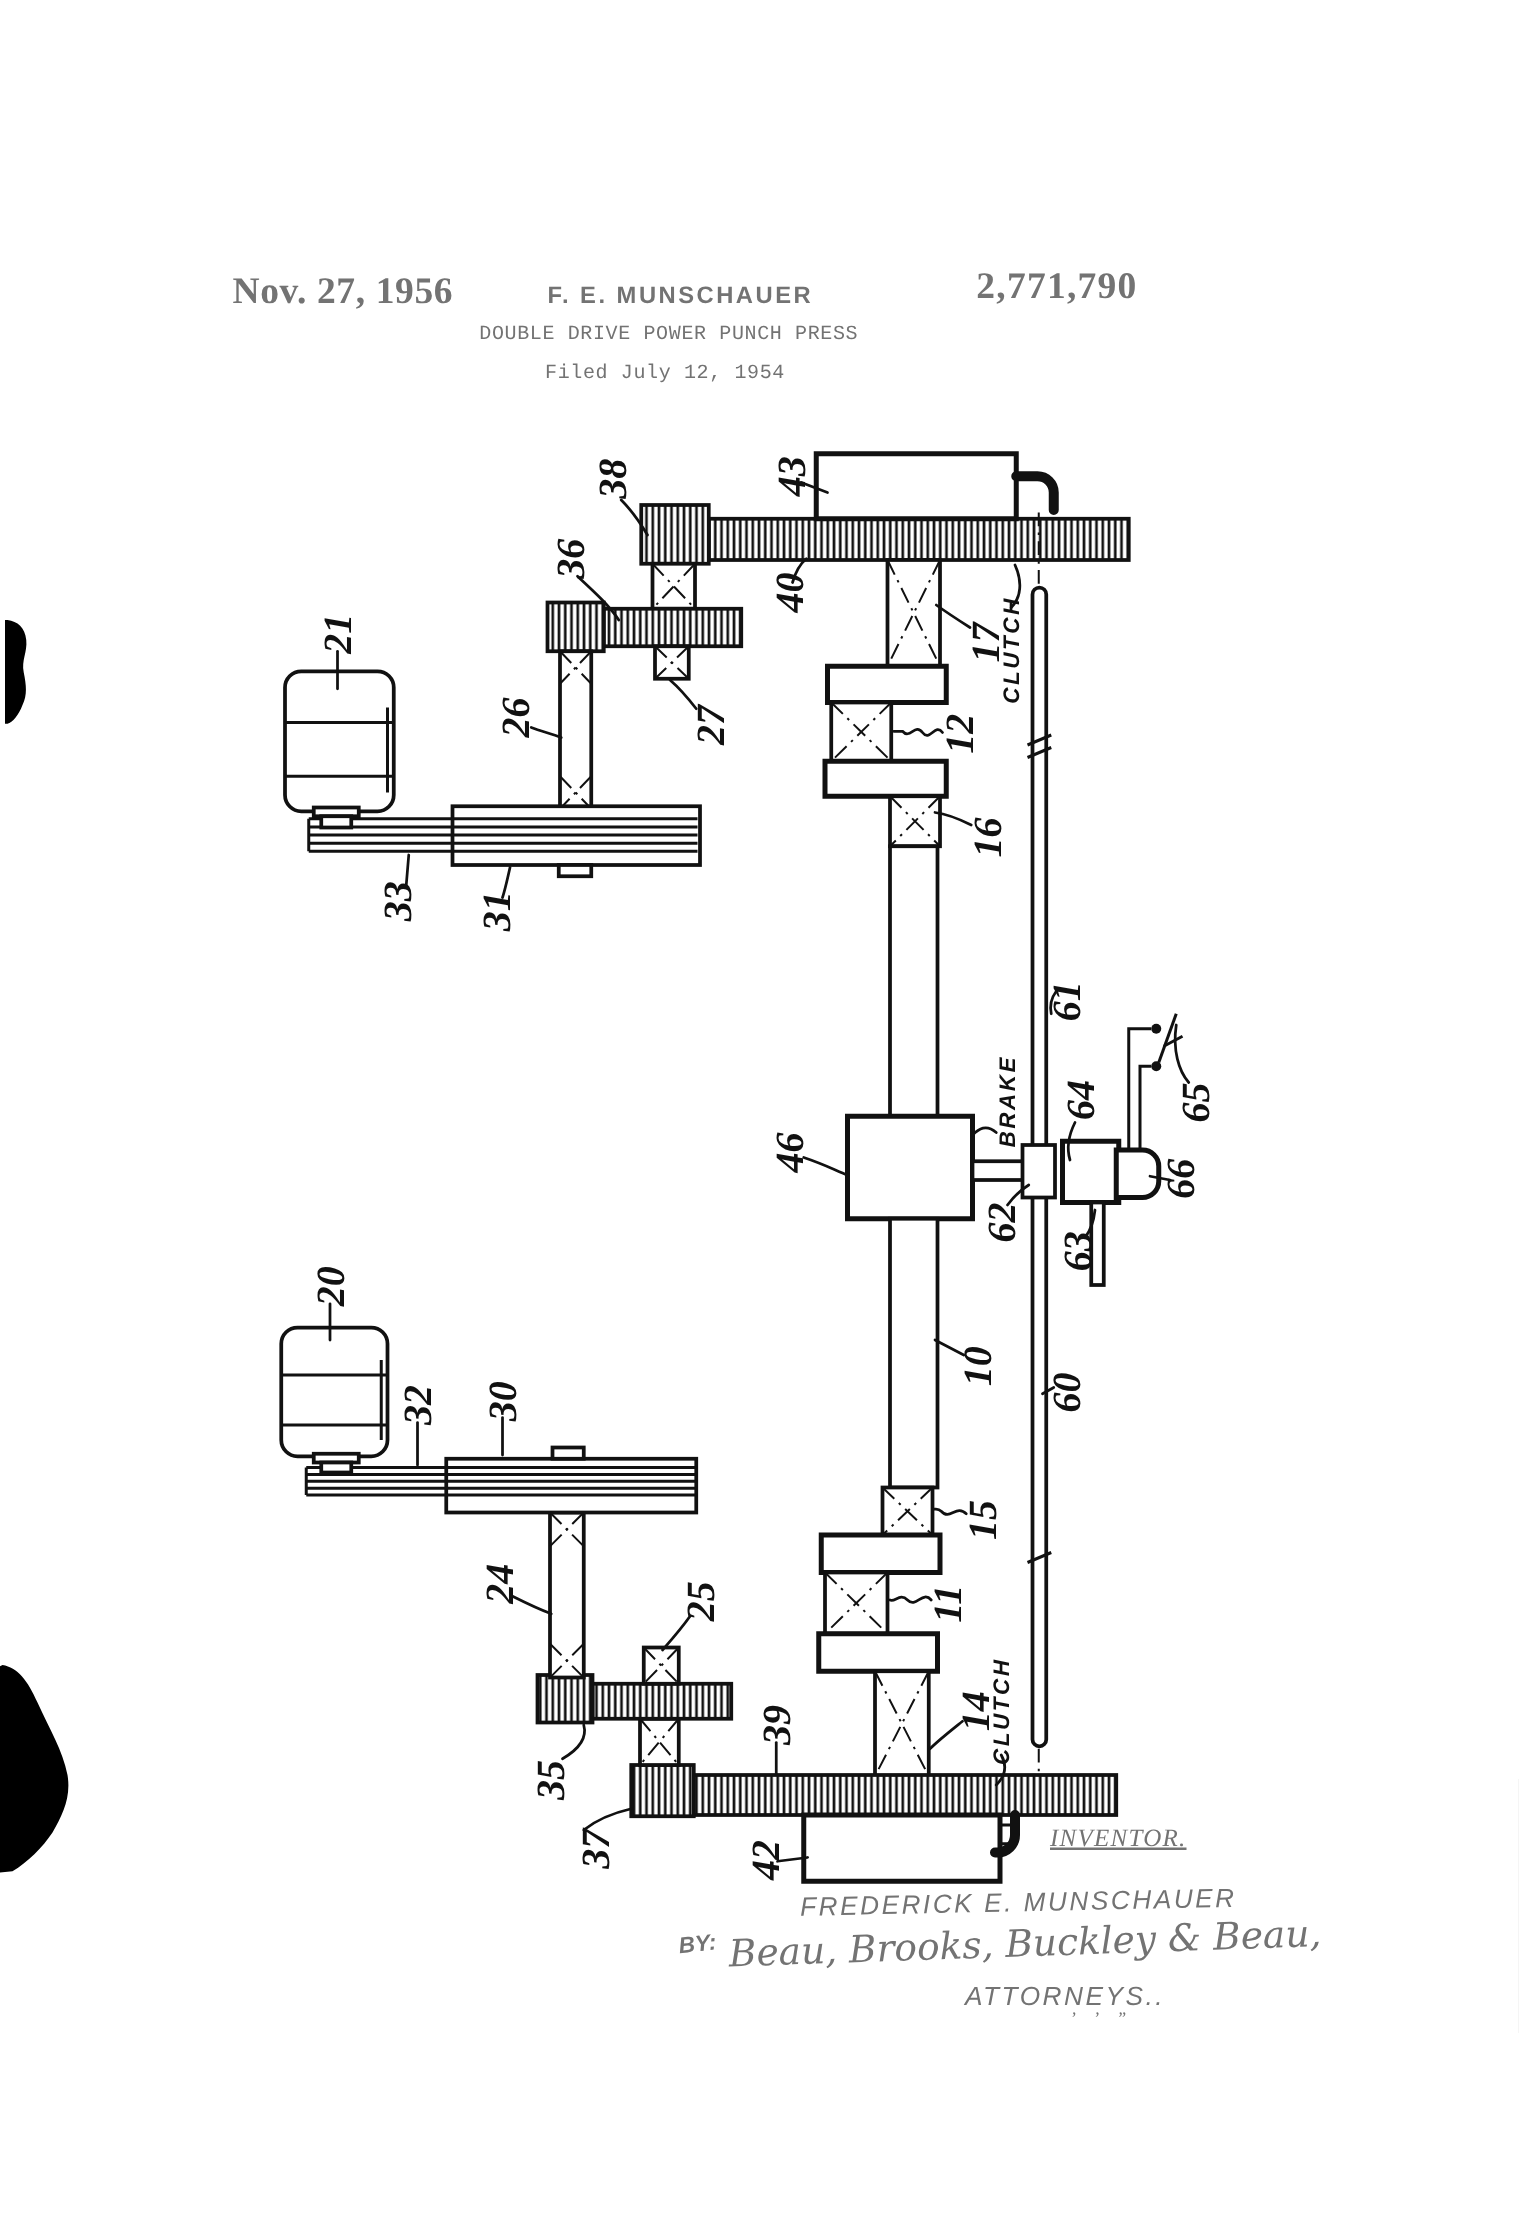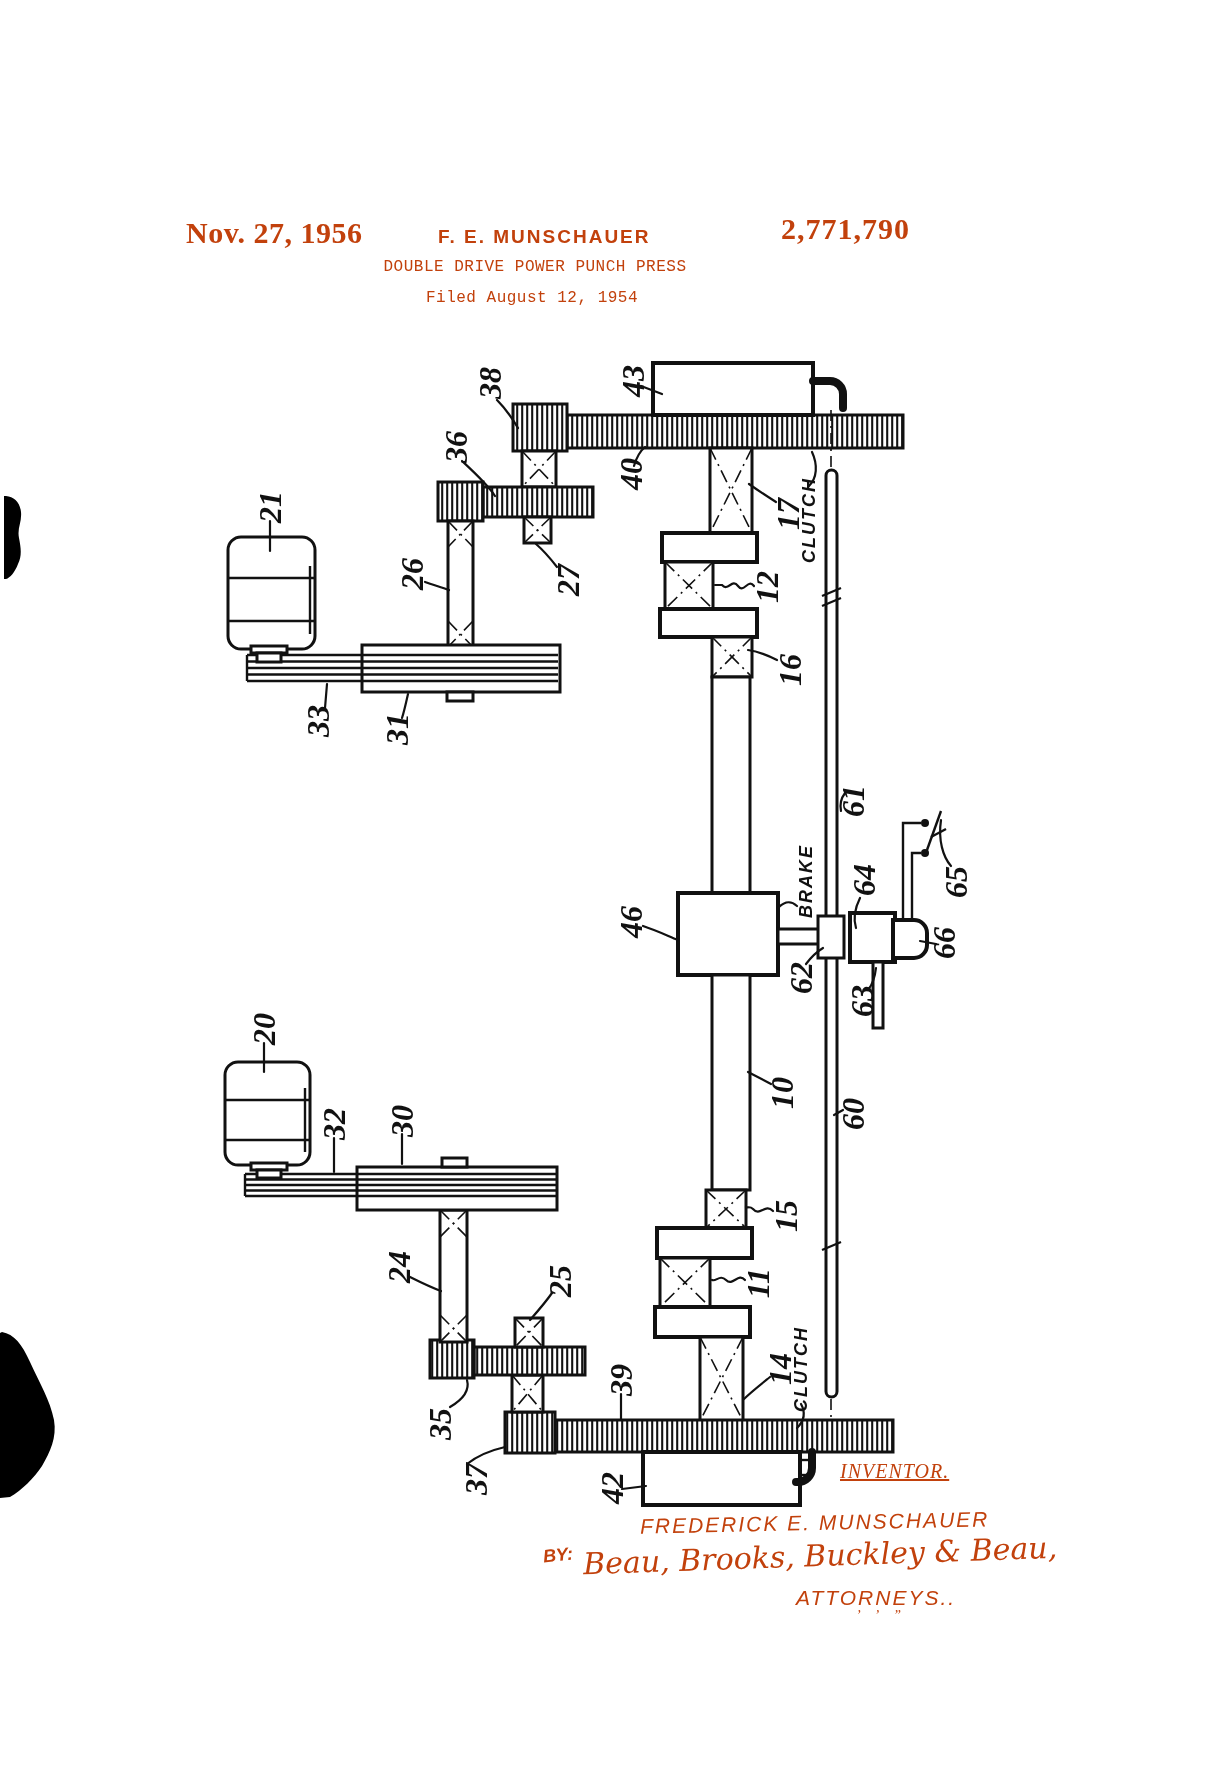--- a/index.html
+++ b/index.html
@@ -1,17 +1,17 @@
 <!DOCTYPE html>
 <html><head>
 <meta charset="utf-8">
 <style>
   html,body{margin:0;padding:0;background:#e8e8e8;}
   #page{position:relative;width:1215px;height:1785px;background:#ffffff;overflow:hidden;
-        font-family:"Liberation Serif",serif;color:#c2410c;}
+        font-family:"Liberation Serif",serif;color:#737373;}
   .abs{position:absolute;white-space:nowrap;}
   .date{font:bold 30px "Liberation Serif",serif;letter-spacing:.5px;}
   .patnum{font:bold 30px "Liberation Serif",serif;letter-spacing:1px;margin-left:44px;}
   .inventor-short{font:bold 19px "Liberation Sans",sans-serif;letter-spacing:2px;text-align:center;}
   .typeline{font:16px "Liberation Mono",monospace;letter-spacing:.5px;}
   .sig-caption{font:italic 20px "Liberation Serif",serif;letter-spacing:1px;}
   .sig-name{font:italic 21px "Liberation Sans",sans-serif;letter-spacing:2px;transform:rotate(-1.2deg);}
   .sig-by{font:italic bold 18px "Liberation Sans",sans-serif;transform:rotate(-6deg);}
   .sig-script{font:italic 30px "DejaVu Serif",serif;transform:rotate(-2deg);}
   .sig-att{font:italic 21px "Liberation Sans",sans-serif;letter-spacing:2px;}
@@ -30,21 +30,21 @@
 </style>
 </head>
 <body>
 
 <div id="page">
 
   <div class="abs date" style="left:186px;top:216px;">Nov. 27, 1956</div>
   <div class="abs inventor-short" style="left:438px;top:226px;">F. E. MUNSCHAUER</div>
   <div class="abs patnum" style="left:737px;top:212px;">2,771,790</div>
   <div class="abs typeline" style="left:535px;top:258px;transform:translateX(-50%);">DOUBLE DRIVE POWER PUNCH PRESS</div>
-  <div class="abs typeline" style="left:532px;top:289px;transform:translateX(-50%);">Filed August 12, 1954</div>
+  <div class="abs typeline" style="left:532px;top:289px;transform:translateX(-50%);">Filed July 12, 1954</div>
 
   <svg width="1215" height="1785" viewBox="0 0 1215 1785" style="position:absolute;left:0;top:0;">
     <defs>
       <pattern id="vh" width="5" height="12" patternUnits="userSpaceOnUse">
         <rect width="5" height="12" fill="#fff"></rect>
         <line x1="2.2" y1="0" x2="2.2" y2="12" stroke="#111" stroke-width="2.1"></line>
       </pattern>
     </defs>
 
     <path fill="#000" d="M6,496 C14,497 20,502 21,512 C22,522 17,528 19,538 C21,548 22,556 18,564 C15,572 10,578 6,579 L4,579 L4,496 Z"></path>
@@ -284,15 +284,15 @@
 
     <text class="ann" x="809" y="520" transform="rotate(-90 809 520)">CLUTCH</text>
     <text class="ann" x="806" y="881" transform="rotate(-90 806 881)">BRAKE</text>
     <text class="ann" x="801" y="1369" transform="rotate(-90 801 1369)">CLUTCH</text>
   </svg>
 
   <div class="abs sig-caption" style="left:840px;top:1460px;text-decoration:underline;">INVENTOR.</div>
   <div class="abs sig-name" style="left:640px;top:1511px;">FREDERICK E. MUNSCHAUER</div>
   <div class="abs sig-by" style="left:543px;top:1545px;">BY:</div>
   <div class="abs sig-script" style="left:583px;top:1538px;">Beau, Brooks, Buckley &amp; Beau,</div>
-  <div class="abs sig-att" style="left:796px;top:1586px;">ATTORNEYS..</div>
+  <div class="abs sig-att" style="left:772px;top:1586px;">ATTORNEYS..</div>
   <div class="abs sig-marks" style="left:856px;top:1608px;">’ ’ ”</div>
 </div>
 
 </body></html>

